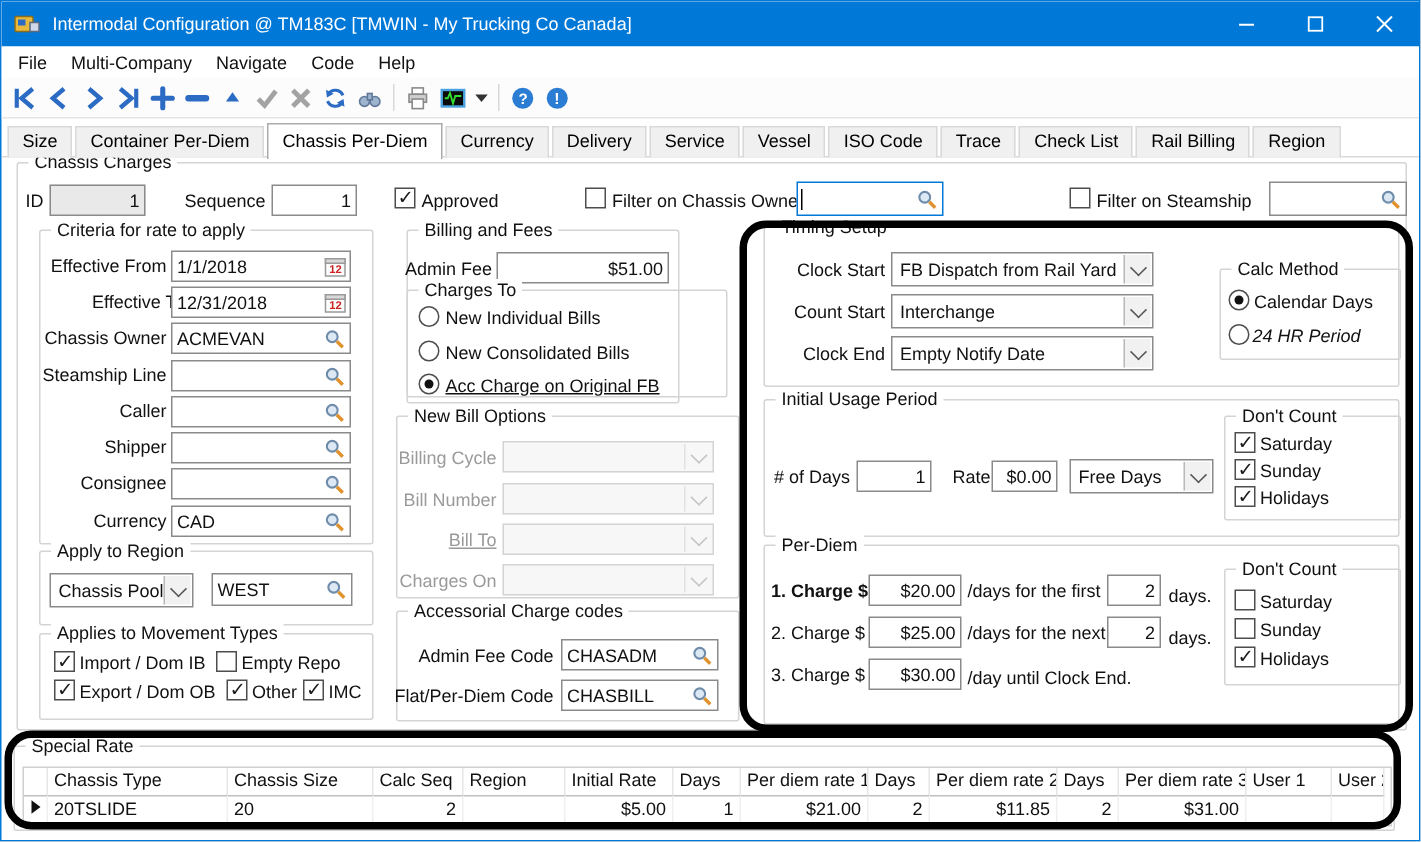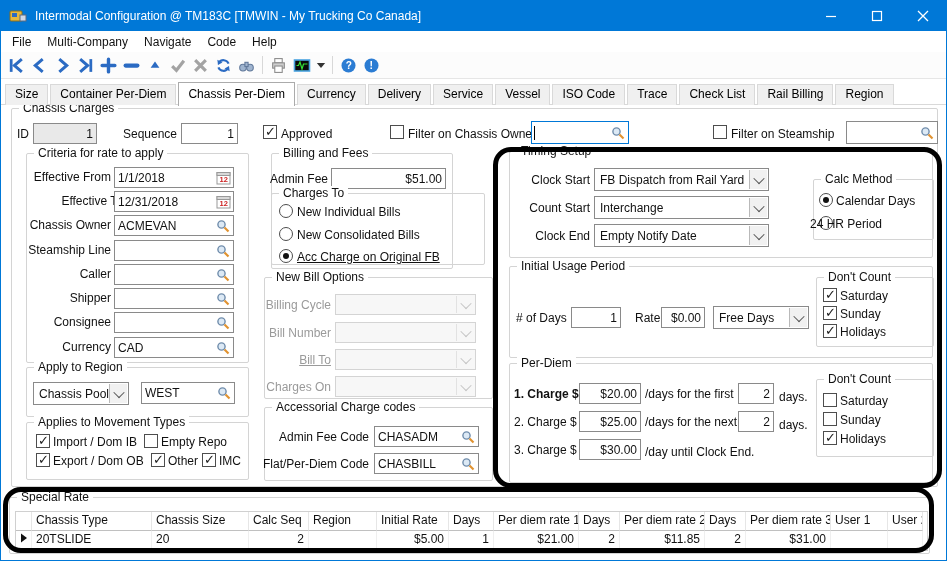--- a/index.html
+++ b/index.html
@@ -498,21 +498,21 @@
       </span>
   </div>
   <div class="gb" style="left:812px; top:178px; width:121px; height:61px;">
     <span class="lg">Calc Method</span>
   </div>
   <span class="rb on" style="left:818px; top:192px;">
       <span class="dt"></span>
     </span>
   <span class="lbl" style="left:835px; top:193px;">Calendar Days</span>
   <span class="rb" style="left:818px; top:215px;"></span>
-  <span class="lbl" style="left:809px; top:216px;">24 HR Period</span>
+  <span class="lbl" style="left:834px; top:216px;font-style:italic;">24 HR Period</span>
 
   <div class="gb" style="left:508px; top:265px; width:424px; height:92px;">
     <span class="lg">Initial Usage Period</span>
   </div>
   <span class="lbl" style="left:515px; top:310px;"># of Days</span>
   <div class="fld" style="left:570px; top:306px; width:50px;">
       <input class="num" value="1" style="">
     </div>
   <span class="lbl" style="left:634px; top:310px;">Rate</span>
   <div class="fld" style="left:660px; top:306px; width:44px;">

